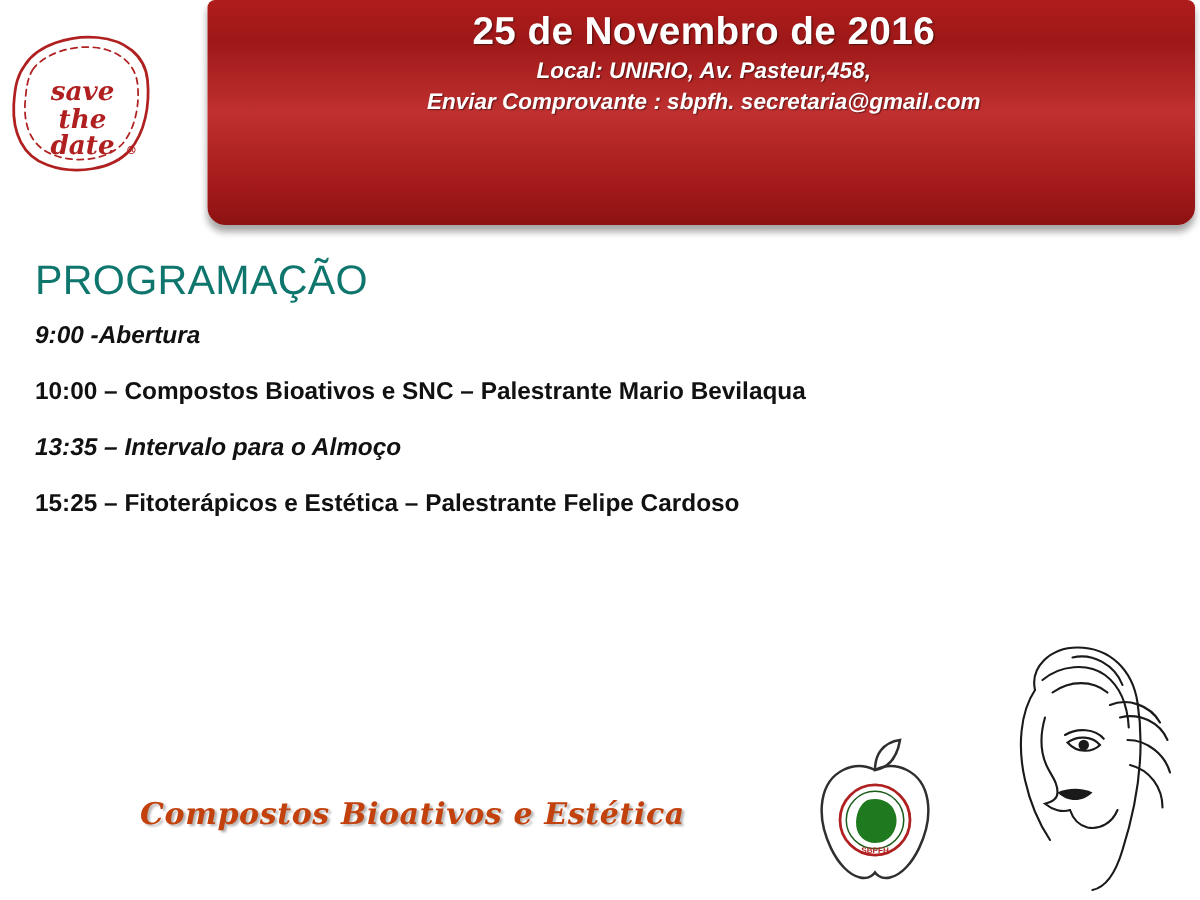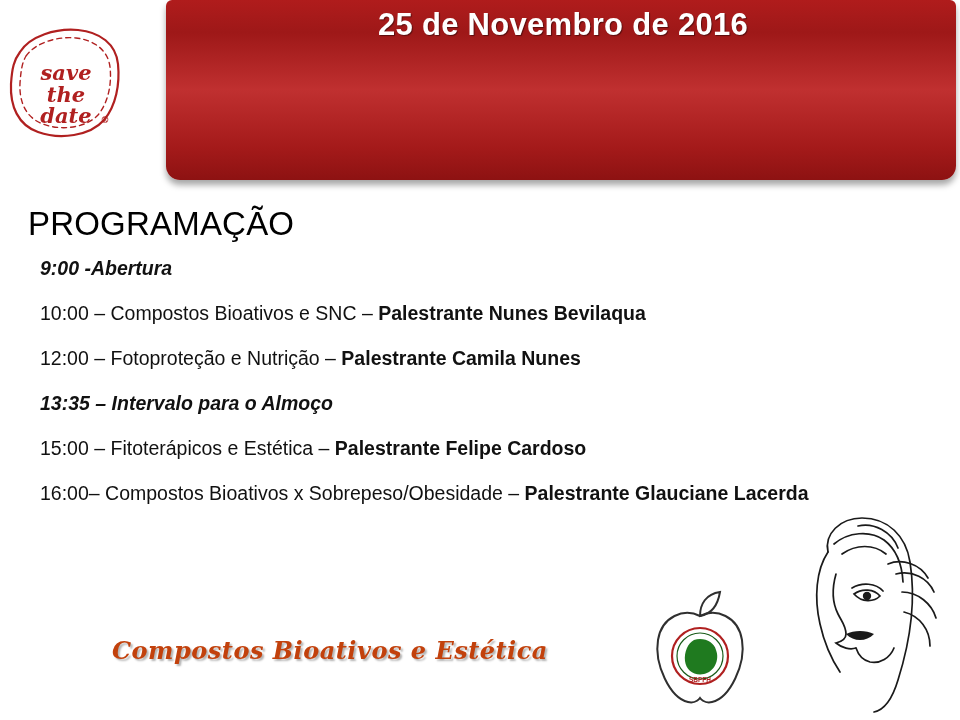--- a/index.html
+++ b/index.html
@@ -62,37 +62,37 @@
     text-decoration: underline;
   }
   .stamp svg { display: block; }
 
   
   .prog-title {
     position: absolute;
     left: 28px;
     top: 205px;
     font-size: 33px;
-    color: #000000;
+    color: #0f766e;
     letter-spacing: 0.2px;
   }
   .schedule {
     position: absolute;
-    left: 40px;
+    left: 28px;
     top: 255px;
     width: 910px;
   }
   .sched-row {
     font-size: 19.5px;
     color: #111111;
     line-height: 26px;
     margin-bottom: 19px;
     white-space: nowrap;
   }
-  .sched-row .plain { font-weight: normal; }
+  .sched-row .plain { font-weight: bold; }
   .sched-row .bold  { font-weight: bold; }
   .sched-row.italic { font-style: italic; font-weight: bold; }
 
   
   .bottom-title {
     position: absolute;
     left: 112px;
     top: 636px;
     font-family: "DejaVu Serif", serif;
     font-size: 24px;
@@ -121,20 +121,22 @@
     height: 205px;
   }
   svg { overflow: visible; }
 </style>
 </head>
 <body>
 
 <div class="header">
   <div class="header-banner">
     <div class="header-line title">25 de Novembro de 2016</div>
+    <div class="header-line">Local: UNIRIO, Av. Pasteur,458,</div>
+    <div class="header-line">Enviar Comprovante  : sbpfh. secretaria@gmail.com</div>
   </div>
 </div>
 
 <div class="stamp">
   <svg width="124" height="122" viewBox="0 0 124 122" xmlns="http://www.w3.org/2000/svg">
     <g fill="none" stroke="#b02020" stroke-width="2.2" stroke-linecap="round">
       <path d="M16 30 C 26 14, 52 6, 74 8 C 96 10, 112 22, 114 42 C 116 62, 112 84, 100 98 C 86 114, 56 118, 34 110 C 14 103, 6 84, 7 62 C 8 46, 10 38, 16 30 Z"></path>
       <path d="M22 34 C 31 21, 53 14, 72 16 C 90 18, 104 28, 106 45 C 108 62, 104 81, 94 93 C 82 106, 57 109, 39 102 C 22 96, 15 80, 16 61 C 17 48, 18 41, 22 34 Z" stroke-width="1.4" stroke-dasharray="5 4"></path>
     </g>
     <g fill="#b02020" font-family="'DejaVu Serif', serif" font-style="italic" font-weight="bold" text-anchor="middle">
@@ -148,39 +150,33 @@
 
 <div class="prog-title">PROGRAMAÇÃO</div>
 
 <div class="schedule">
 
   <div class="sched-row italic">
     <span>9:00  -Abertura</span>
   </div>
 
   <div class="sched-row">
-    <span class="plain">10:00 – Compostos Bioativos e SNC – </span><span class="bold">Palestrante Nunes Bevilaqua</span>
-  </div>
-
-
-  <div class="sched-row">
-    <span class="plain">12:00 – Fotoproteção e Nutrição – </span><span class="bold">Palestrante Camila  Nunes</span>
-  </div>
+    <span class="plain">10:00 – Compostos Bioativos e SNC – </span><span class="bold">Palestrante Mario Bevilaqua</span>
+  </div>
+
+
 
   <div class="sched-row italic">
     <span>13:35 – Intervalo para o Almoço</span>
   </div>
 
   <div class="sched-row">
-    <span class="plain">15:00 – Fitoterápicos e Estética – </span><span class="bold">Palestrante Felipe Cardoso</span>
-  </div>
-
-  <div class="sched-row">
-    <span class="plain">16:00– Compostos Bioativos x Sobrepeso/Obesidade  – </span><span class="bold">Palestrante  Glauciane  Lacerda</span>
-  </div>
+    <span class="plain">15:25 – Fitoterápicos e Estética – </span><span class="bold">Palestrante Felipe Cardoso</span>
+  </div>
+
 
 
 </div>
 
 <div class="apple-logo">
   <svg width="112" height="120" viewBox="0 0 112 120" xmlns="http://www.w3.org/2000/svg">
     <g fill="none" stroke="#2f2f2f" stroke-width="2">
       <path d="M56 26 C 40 18, 18 26, 14 50 C 10 74, 26 108, 44 112 C 52 114, 56 108, 56 108 C 56 108, 60 114, 68 112 C 86 108, 102 74, 98 50 C 94 26, 72 18, 56 26 Z"></path>
       <path d="M56 26 C 56 14, 62 4, 76 2 C 74 14, 68 24, 56 26 Z"></path>
     </g>

